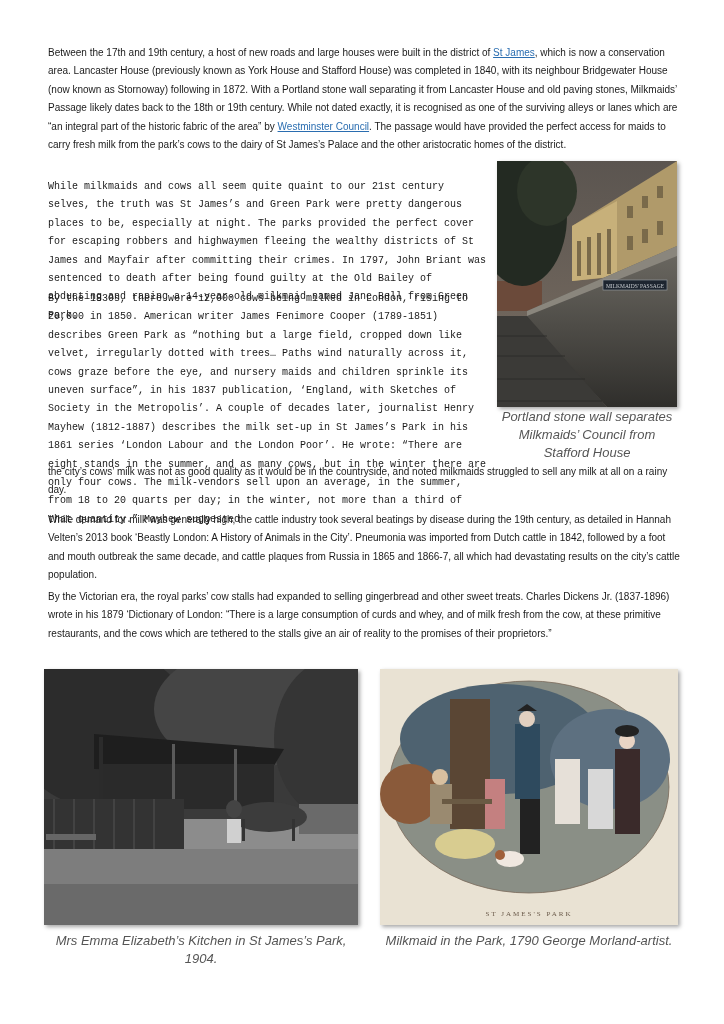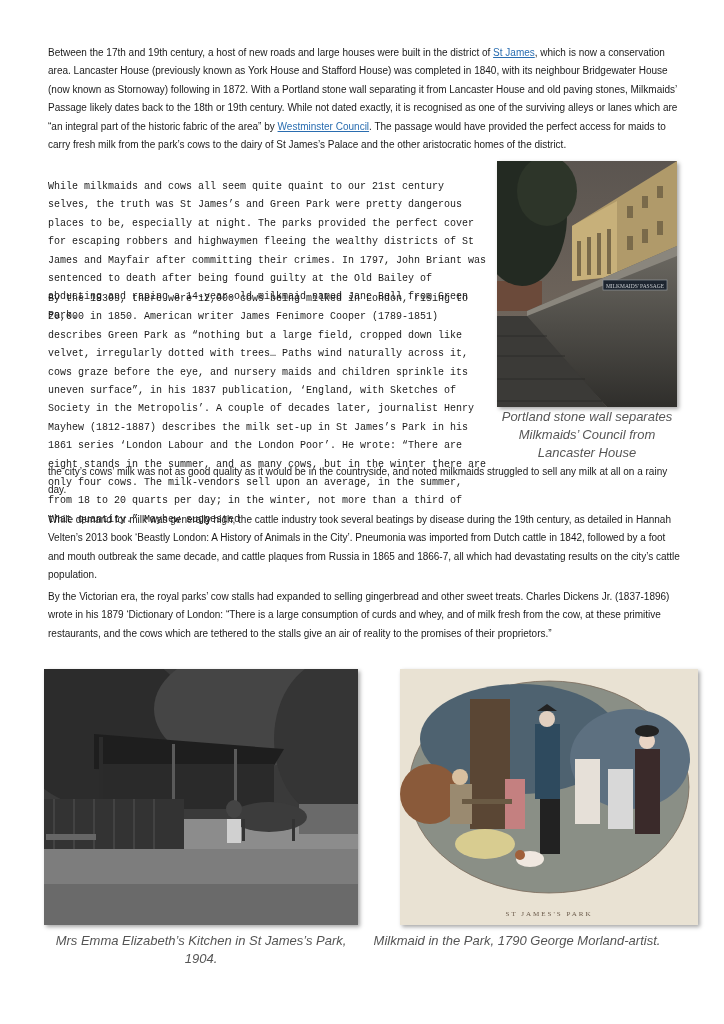--- a/index.html
+++ b/index.html
@@ -73,21 +73,21 @@
       <line x1="0" y1="175" x2="50" y2="175"></line>
         <line x1="0" y1="195" x2="68" y2="195"></line>
       <line x1="0" y1="218" x2="88" y2="218"></line>
         <line x1="0" y1="240" x2="105" y2="240"></line>
     </g>
   </svg>
 </div>
 <div class="caption" style="left:497px; top:408px; width:180px;">
   <div>Portland stone wall separates</div>
   <div>Milkmaids’ Council from</div>
-  <div>Lancaster House</div>
+  <div>Stafford House</div>
 </div>
 
 <div class="figure-img" style="left:44px; top:669px; width:314px; height:256px;">
   <svg width="314" height="256" viewBox="0 0 314 256">
     <rect width="314" height="256" fill="#8c8c8c"></rect>
     <rect width="314" height="150" fill="#3a3a3a"></rect>
     <ellipse cx="60" cy="60" rx="90" ry="80" fill="#2c2c2c"></ellipse>
     <ellipse cx="200" cy="40" rx="90" ry="60" fill="#454545"></ellipse>
     <ellipse cx="290" cy="70" rx="60" ry="80" fill="#353535"></ellipse>
 
@@ -116,21 +116,21 @@
     <ellipse cx="190" cy="140" rx="8" ry="9" fill="#444"></ellipse>
 
     <rect x="183" y="150" width="14" height="24" fill="#d0d0d0"></rect>
 
     <rect x="0" y="180" width="314" height="76" fill="#7d7d7d"></rect>
     <rect x="0" y="215" width="314" height="41" fill="#6a6a6a"></rect>
   </svg>
 </div>
 <div class="caption" style="left:44px; top:932px; width:314px;">Mrs Emma Elizabeth’s Kitchen in St James’s Park, 1904.</div>
 
-<div class="figure-img" style="left:400px; top:669px; width:298px; height:256px;">
+<div class="figure-img" style="left:380px; top:669px; width:298px; height:256px;">
   <svg width="298" height="256" viewBox="0 0 298 256">
     <rect width="298" height="256" fill="#e9e2d3"></rect>
     <ellipse cx="149" cy="118" rx="140" ry="106" fill="#8a8f86" stroke="#7a6a5a" stroke-width="0.8"></ellipse>
     <ellipse cx="120" cy="70" rx="100" ry="55" fill="#4e6270"></ellipse>
     <ellipse cx="230" cy="90" rx="60" ry="50" fill="#5d7080"></ellipse>
     <rect x="70" y="30" width="40" height="130" fill="#5a4634"></rect>
 
     <ellipse cx="30" cy="125" rx="30" ry="30" fill="#8a5a3a"></ellipse>
 
     <rect x="135" y="55" width="25" height="75" fill="#2e4a5e"></rect>
@@ -147,15 +147,15 @@
     <circle cx="60" cy="108" r="8" fill="#d8c0a0"></circle>
 
     <rect x="62" y="130" width="50" height="5" fill="#6a5a44"></rect>
     <ellipse cx="85" cy="175" rx="30" ry="15" fill="#d8cc90"></ellipse>
 
     <ellipse cx="130" cy="190" rx="14" ry="8" fill="#f0e8e0"></ellipse>
     <circle cx="120" cy="186" r="5" fill="#a0603a"></circle>
     <text x="149" y="247" font-size="7" fill="#6a5a4a" text-anchor="middle" font-family="Liberation Serif, serif" letter-spacing="2">ST JAMES'S PARK</text>
   </svg>
 </div>
-<div class="caption" style="left:368px; top:932px; width:298px;">
+<div class="caption" style="left:380px; top:932px; width:298px;">
   <div>Milkmaid in the Park,  1790  George Morland-artist.</div>
 </div>
 
 </body></html>

